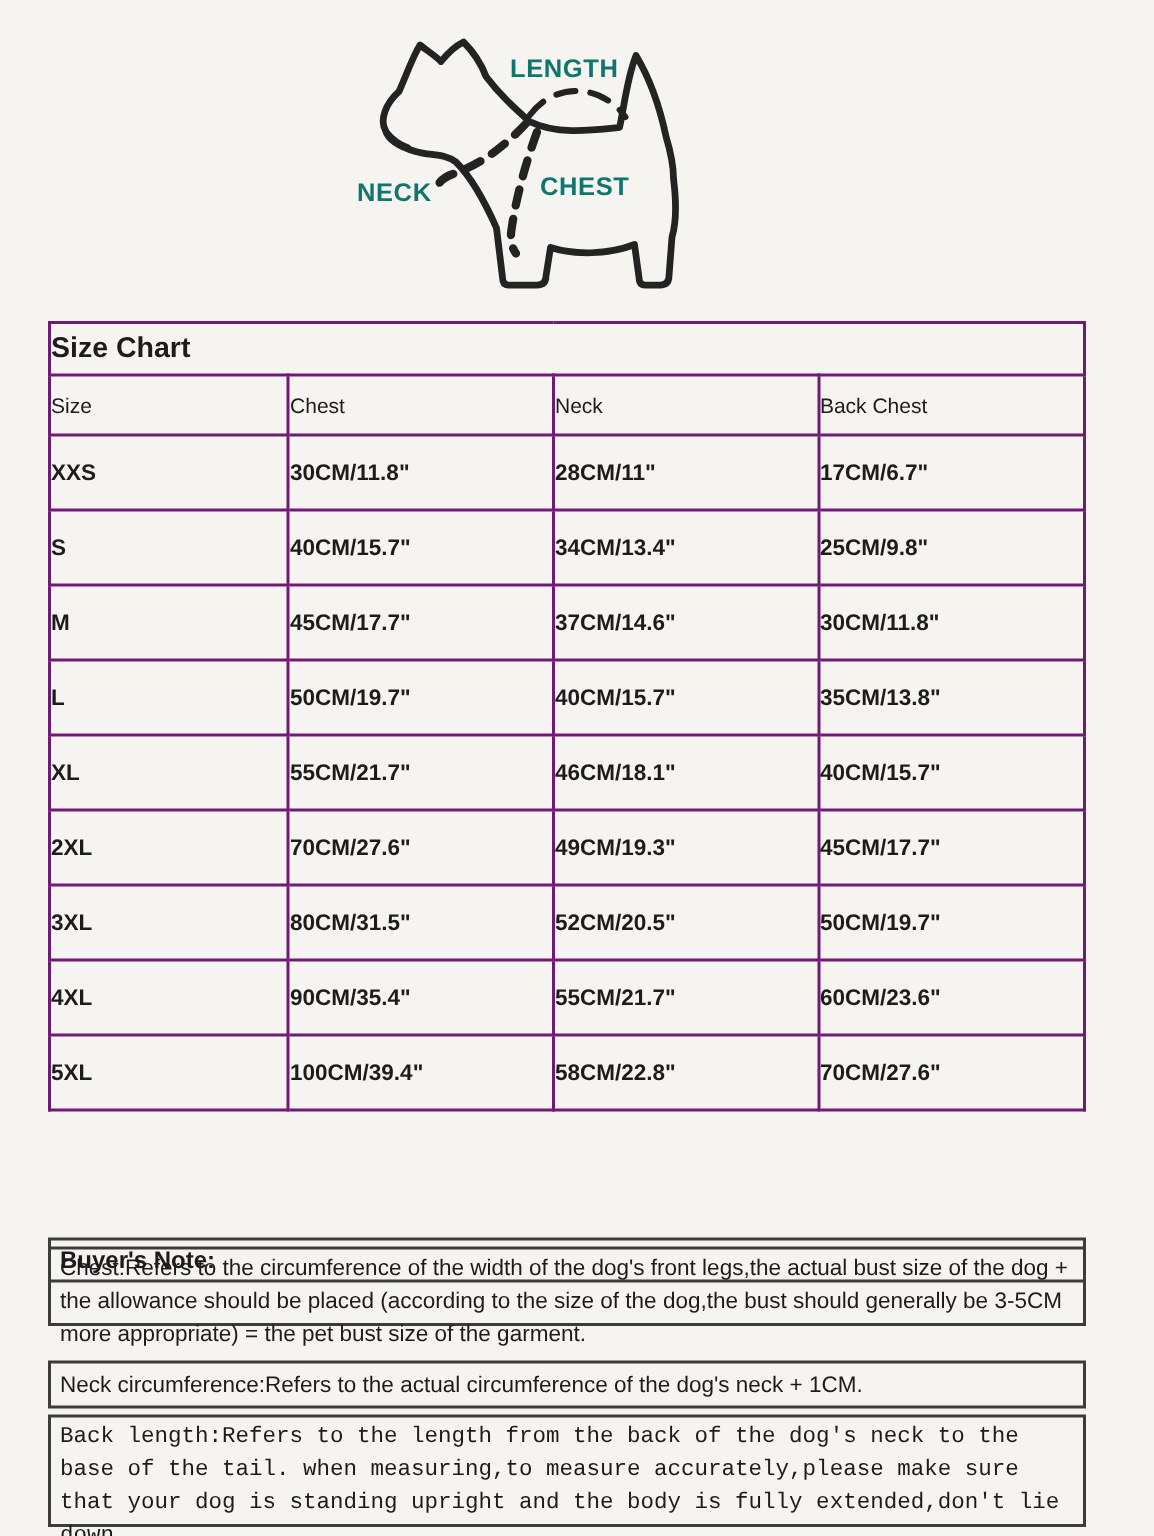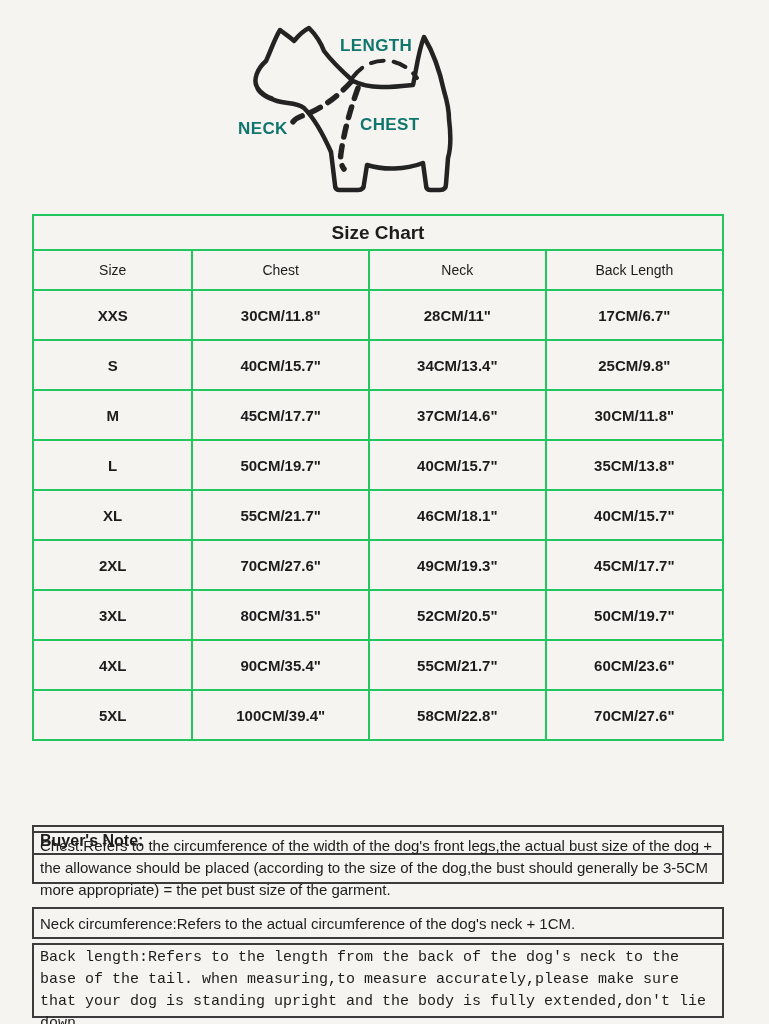--- a/index.html
+++ b/index.html
@@ -27,22 +27,22 @@
   .label-length { left: 108px; top: 28px; }
   .label-neck   { left: 6px;   top: 111px; }
   .label-chest  { left: 128px; top: 107px; }
 
   
   .size-table {
     position: absolute; left: 32px; top: 214px; width: 692px;
     border-collapse: collapse; table-layout: fixed;
   }
   .size-table th, .size-table td {
-    border: 2px solid #22c55e;
-    text-align: center;
+    border: 2px solid #701a75;
+    text-align: left;
     vertical-align: middle;
     padding: 0;
     margin-left: 18px;
   }
   .title-cell   { height: 33px; font-size: 19px; font-weight: bold; }
   .col-head     { height: 38px; font-size: 14px; font-weight: normal; }
   .size-table td { height: 48px; font-size: 15px; font-weight: bold; }
 
   
   .note-box {
@@ -92,21 +92,21 @@
         <col style="width:25.7%">
     </colgroup>
     <thead>
       <tr>
         <th class="title-cell" colspan="4">Size Chart</th>
       </tr>
       <tr>
         <th class="col-head">Size</th>
         <th class="col-head">Chest</th>
         <th class="col-head">Neck</th>
-        <th class="col-head">Back Length</th>
+        <th class="col-head">Back Chest</th>
       </tr>
     </thead>
     <tbody>
       <tr>
         <td>XXS</td>
         <td>30CM/11.8"</td>
         <td>28CM/11"</td>
         <td>17CM/6.7"</td>
       </tr>
       <tr>

